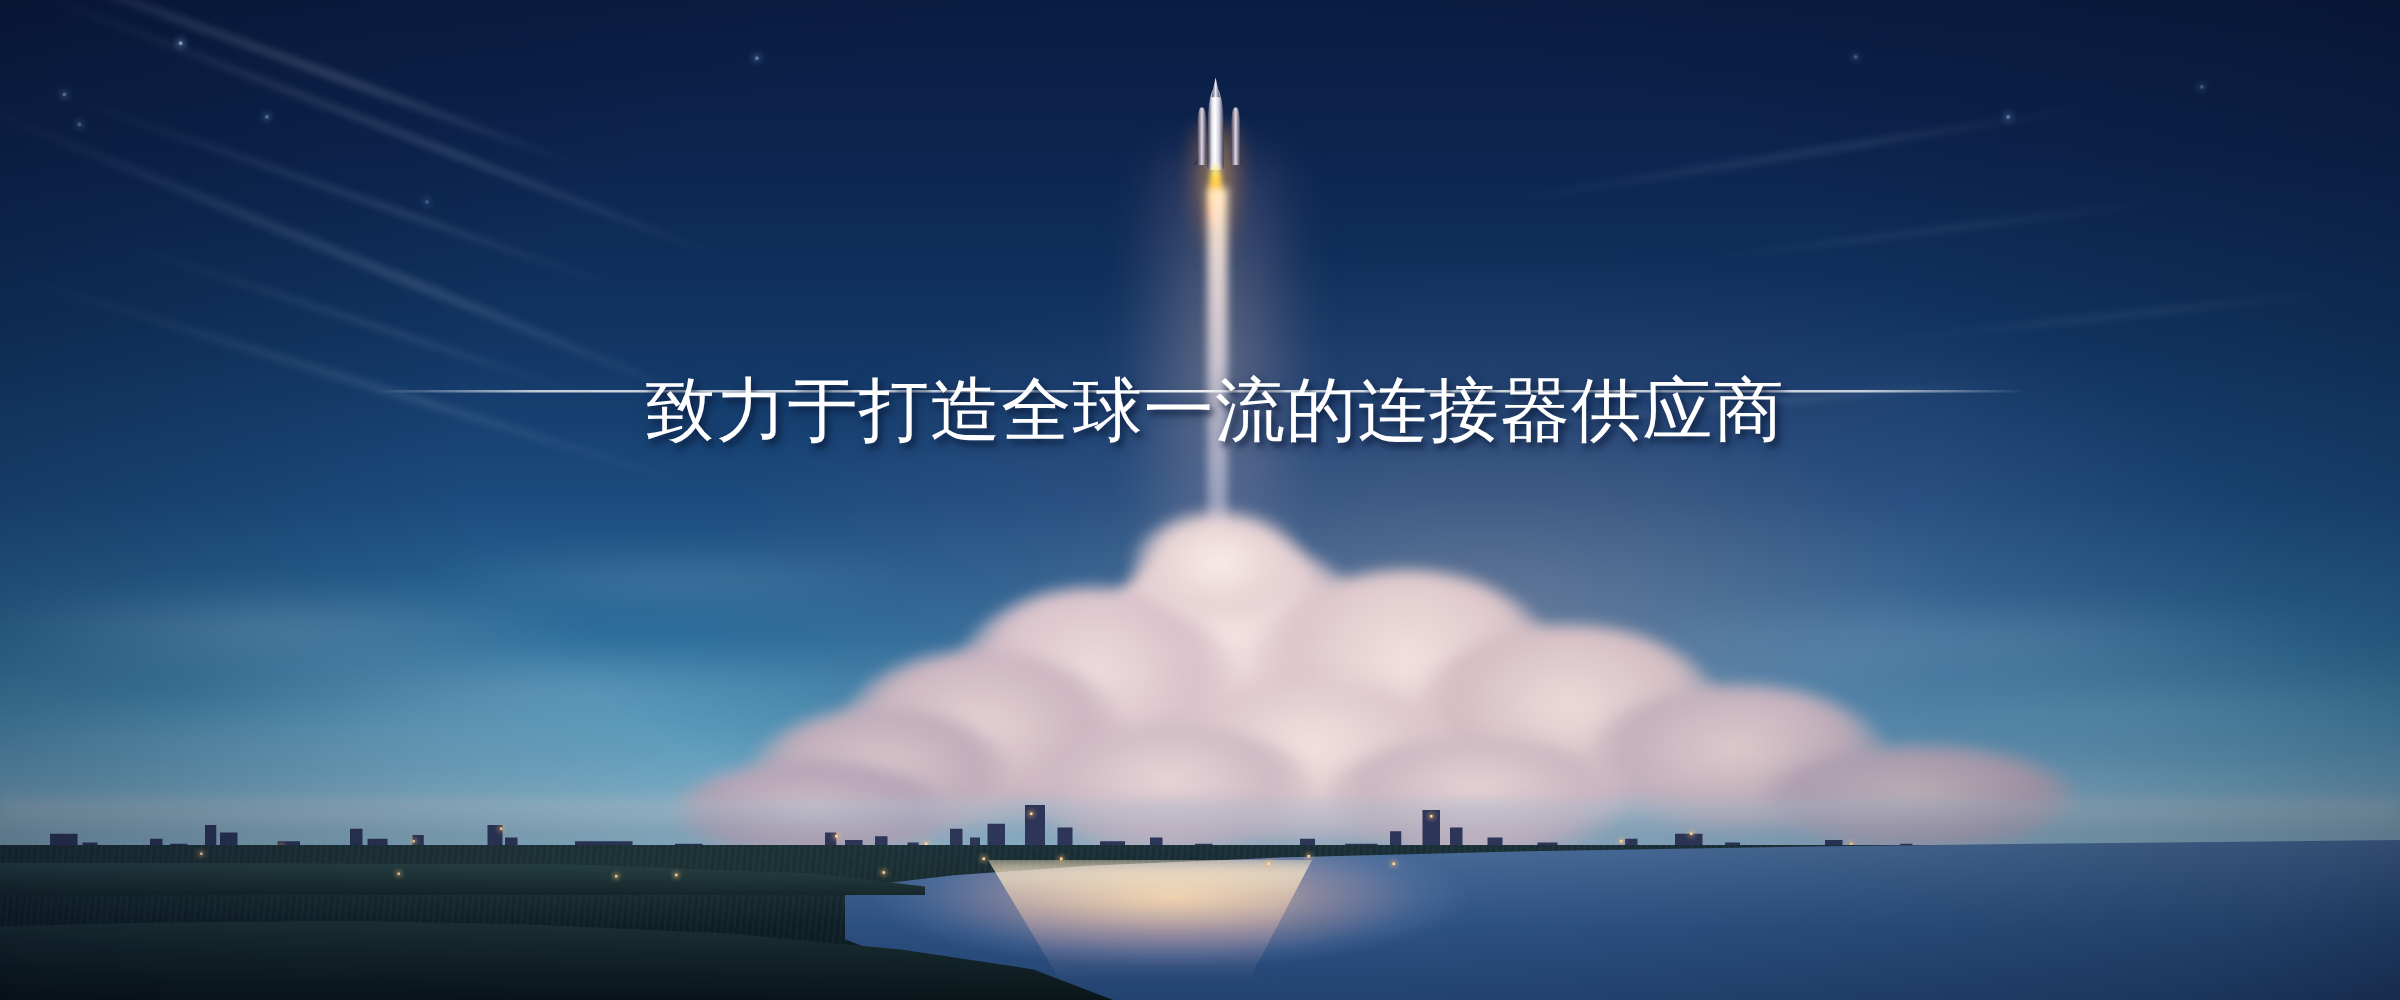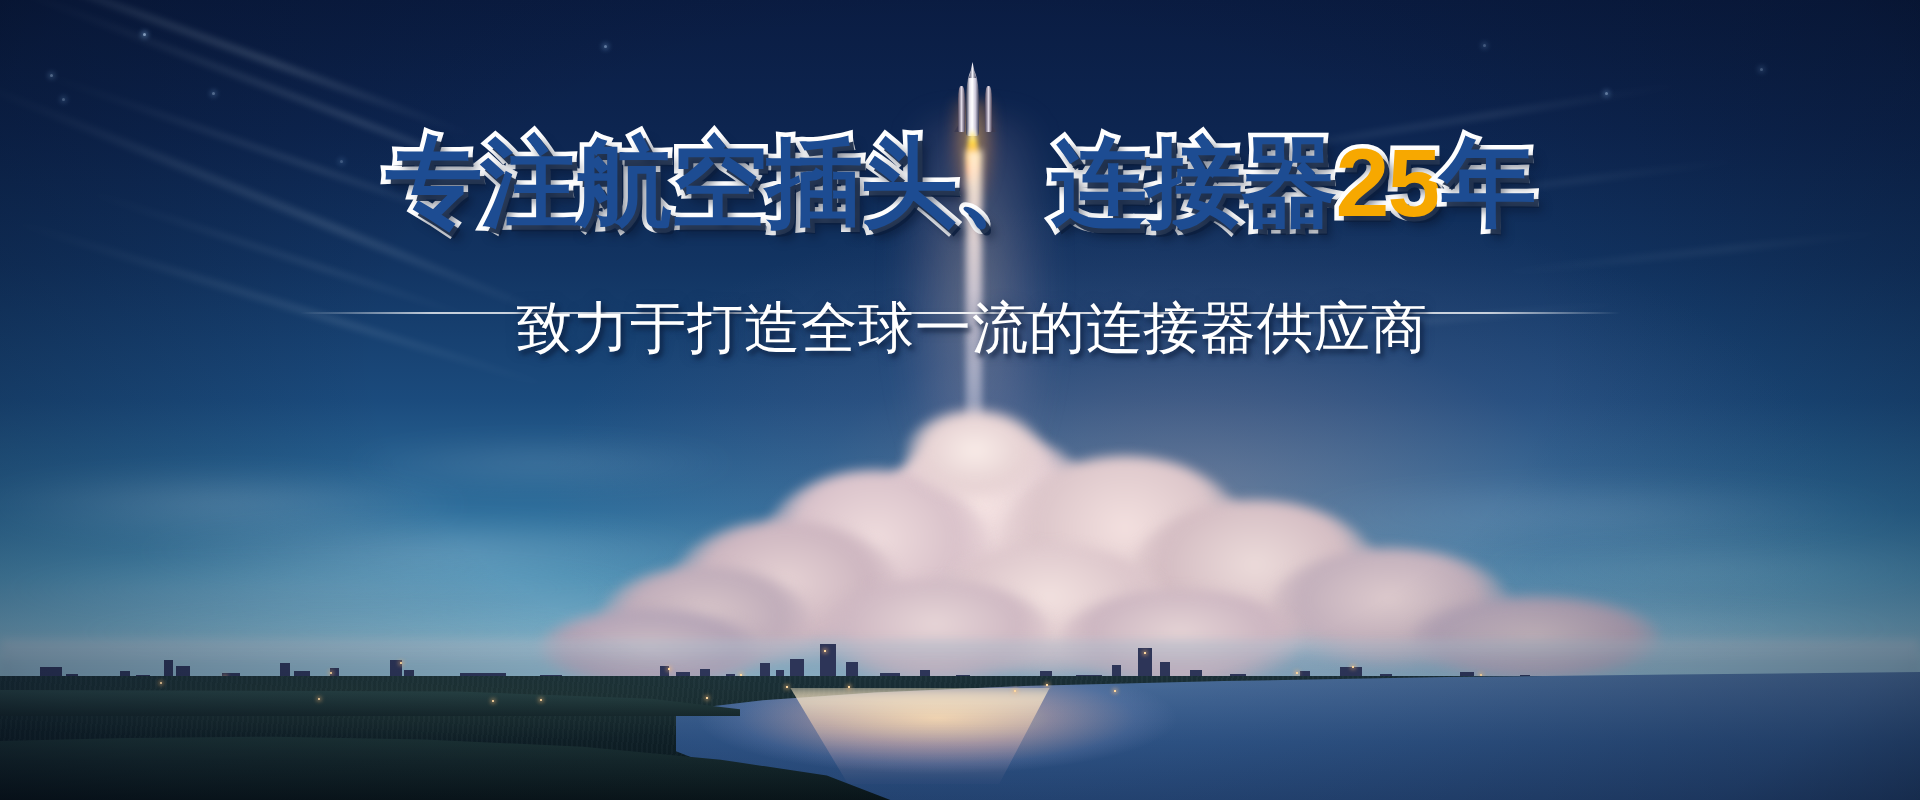--- a/index.html
+++ b/index.html
@@ -334,22 +334,19 @@
     <div class="citylight" style="left:848px; top:686px;"></div>
     <div class="citylight" style="left:1014px; top:690px;"></div>
     <div class="citylight" style="left:1046px; top:684px;"></div>
     <div class="citylight" style="left:1114px; top:690px;"></div>
   </div>
 
   <div class="vignette"></div>
 
   <div class="content">
 
-    <div class="headline">
-      <span class="seg hl-blue">专注航空插头、连接器</span><span class="seg hl-gold">25</span><span class="seg hl-blue">年</span>
-    </div>
 
     <div class="divider"></div>
 
     <div class="subtitle sub1" style="top: 296px;">致力于打造全球一流的连接器供应商</div>
 
   </div>
 </div>
 
 </body></html>

